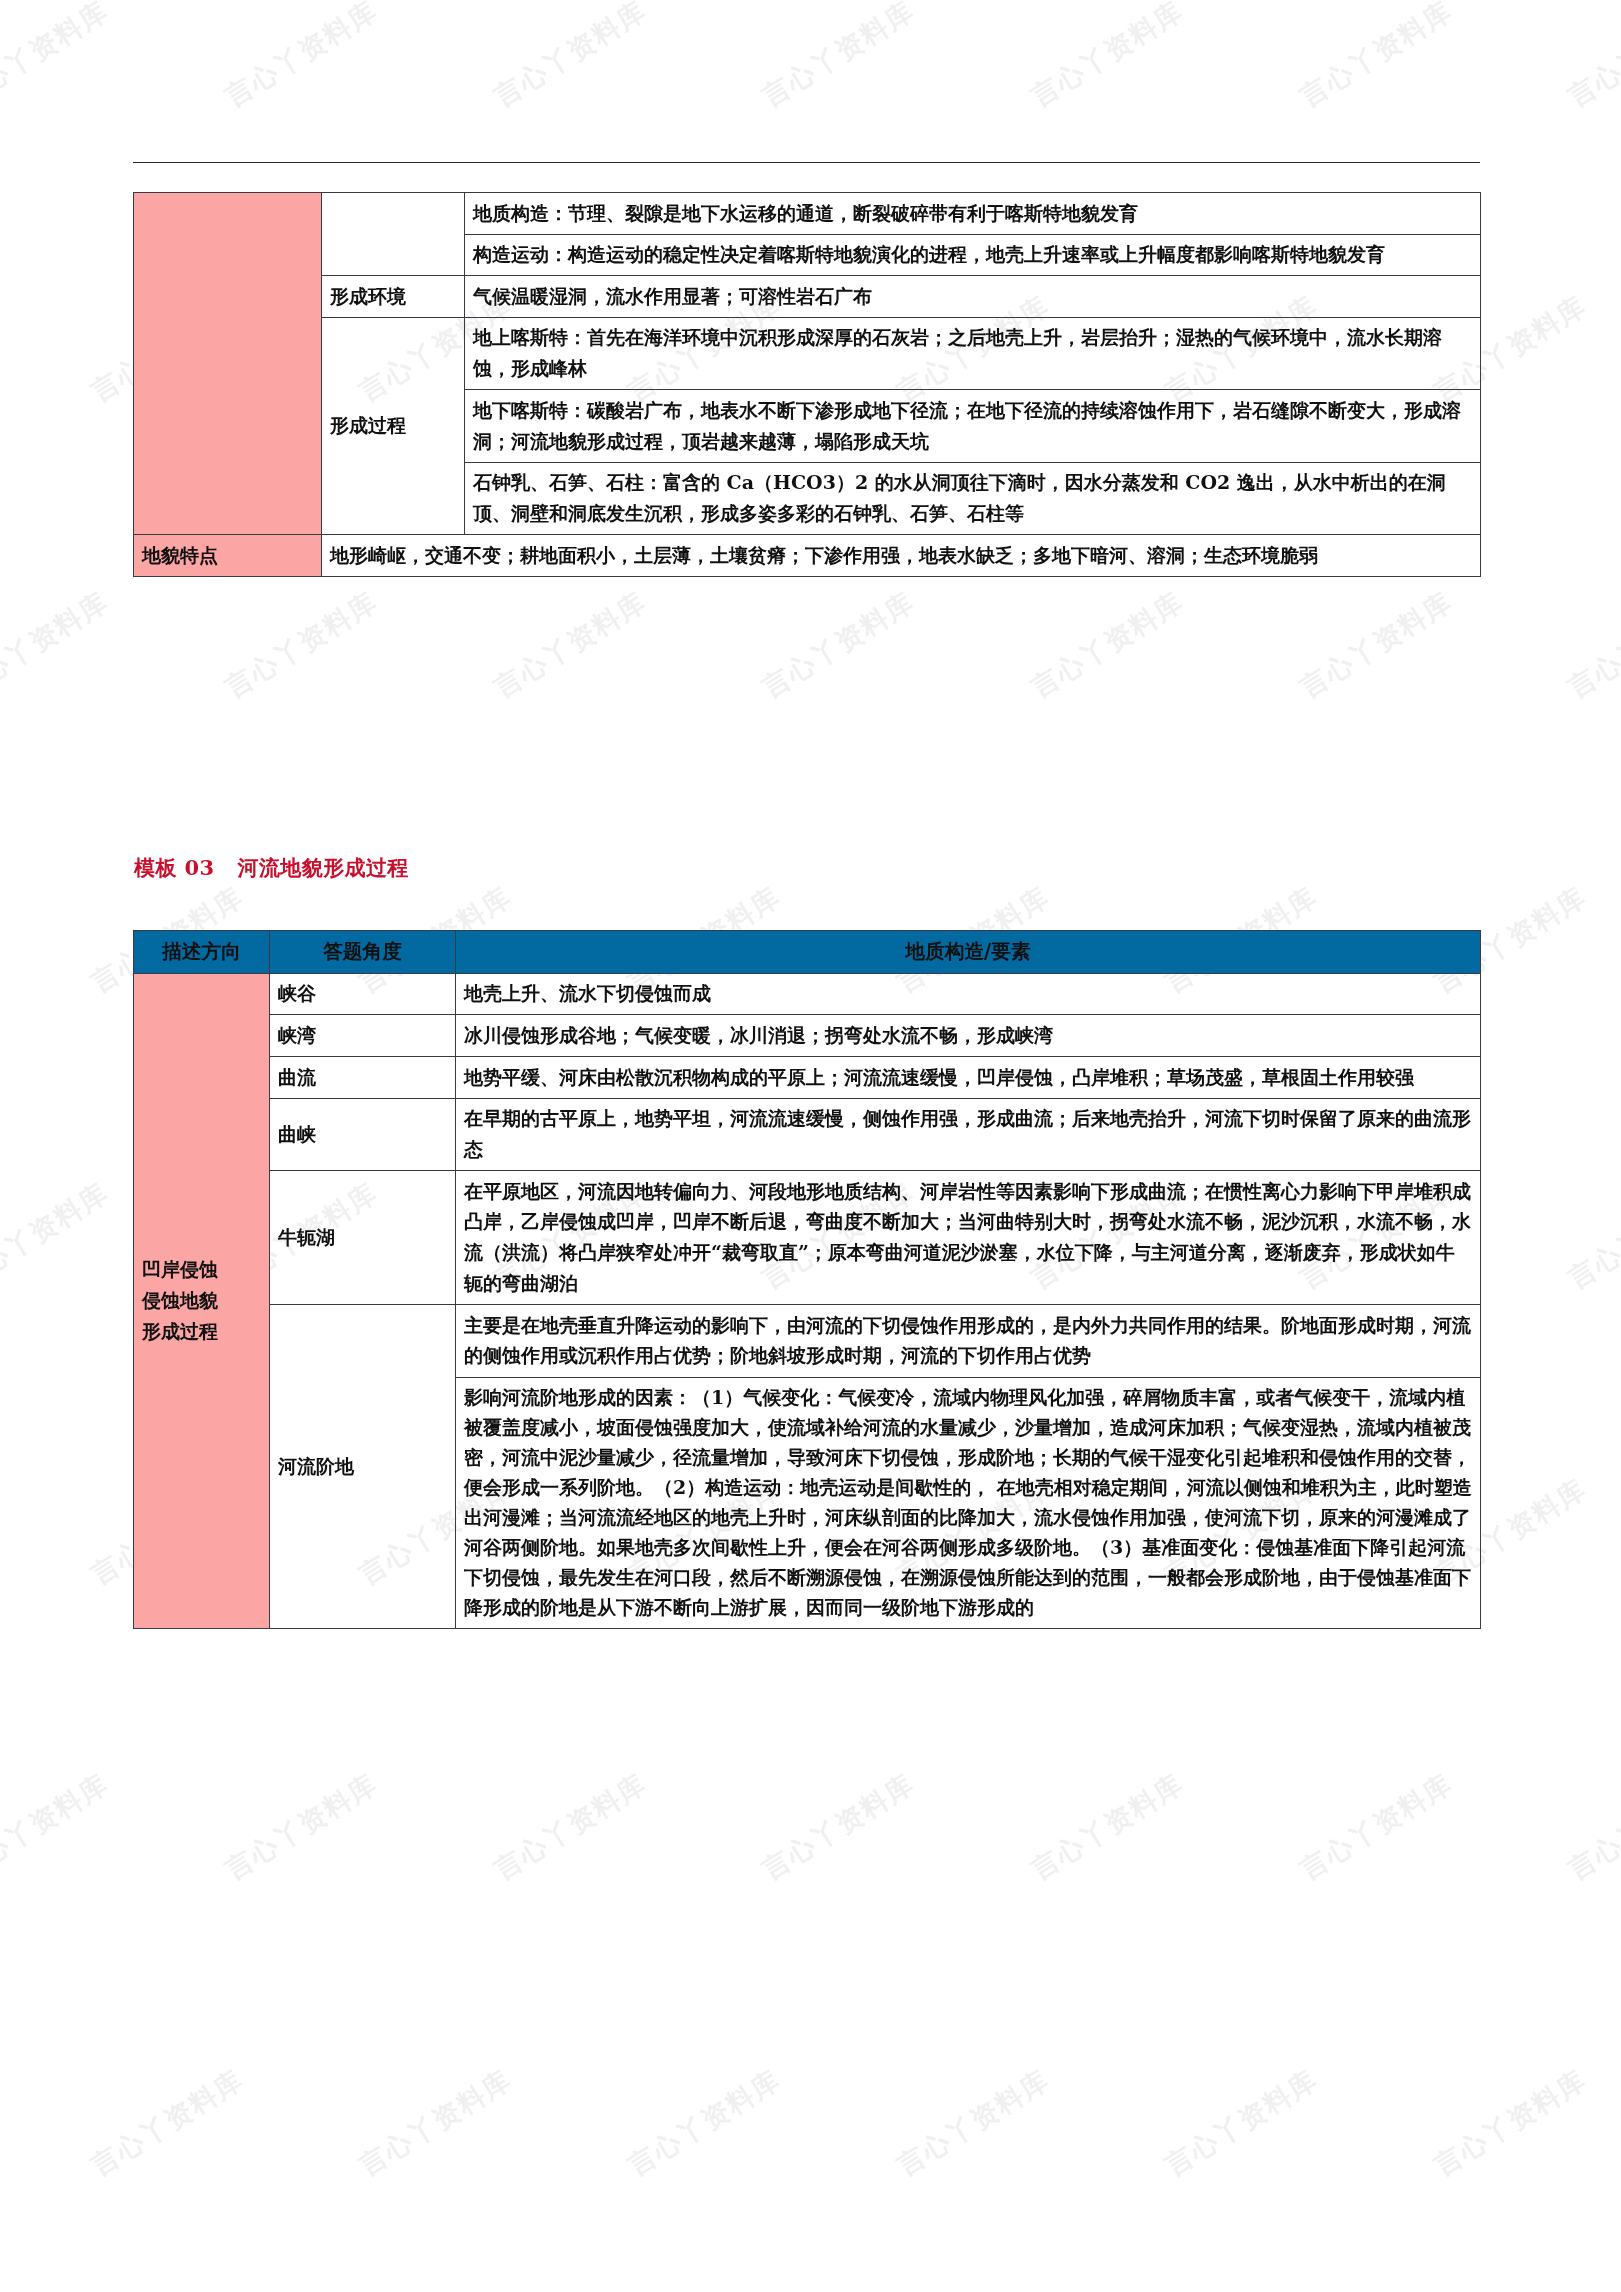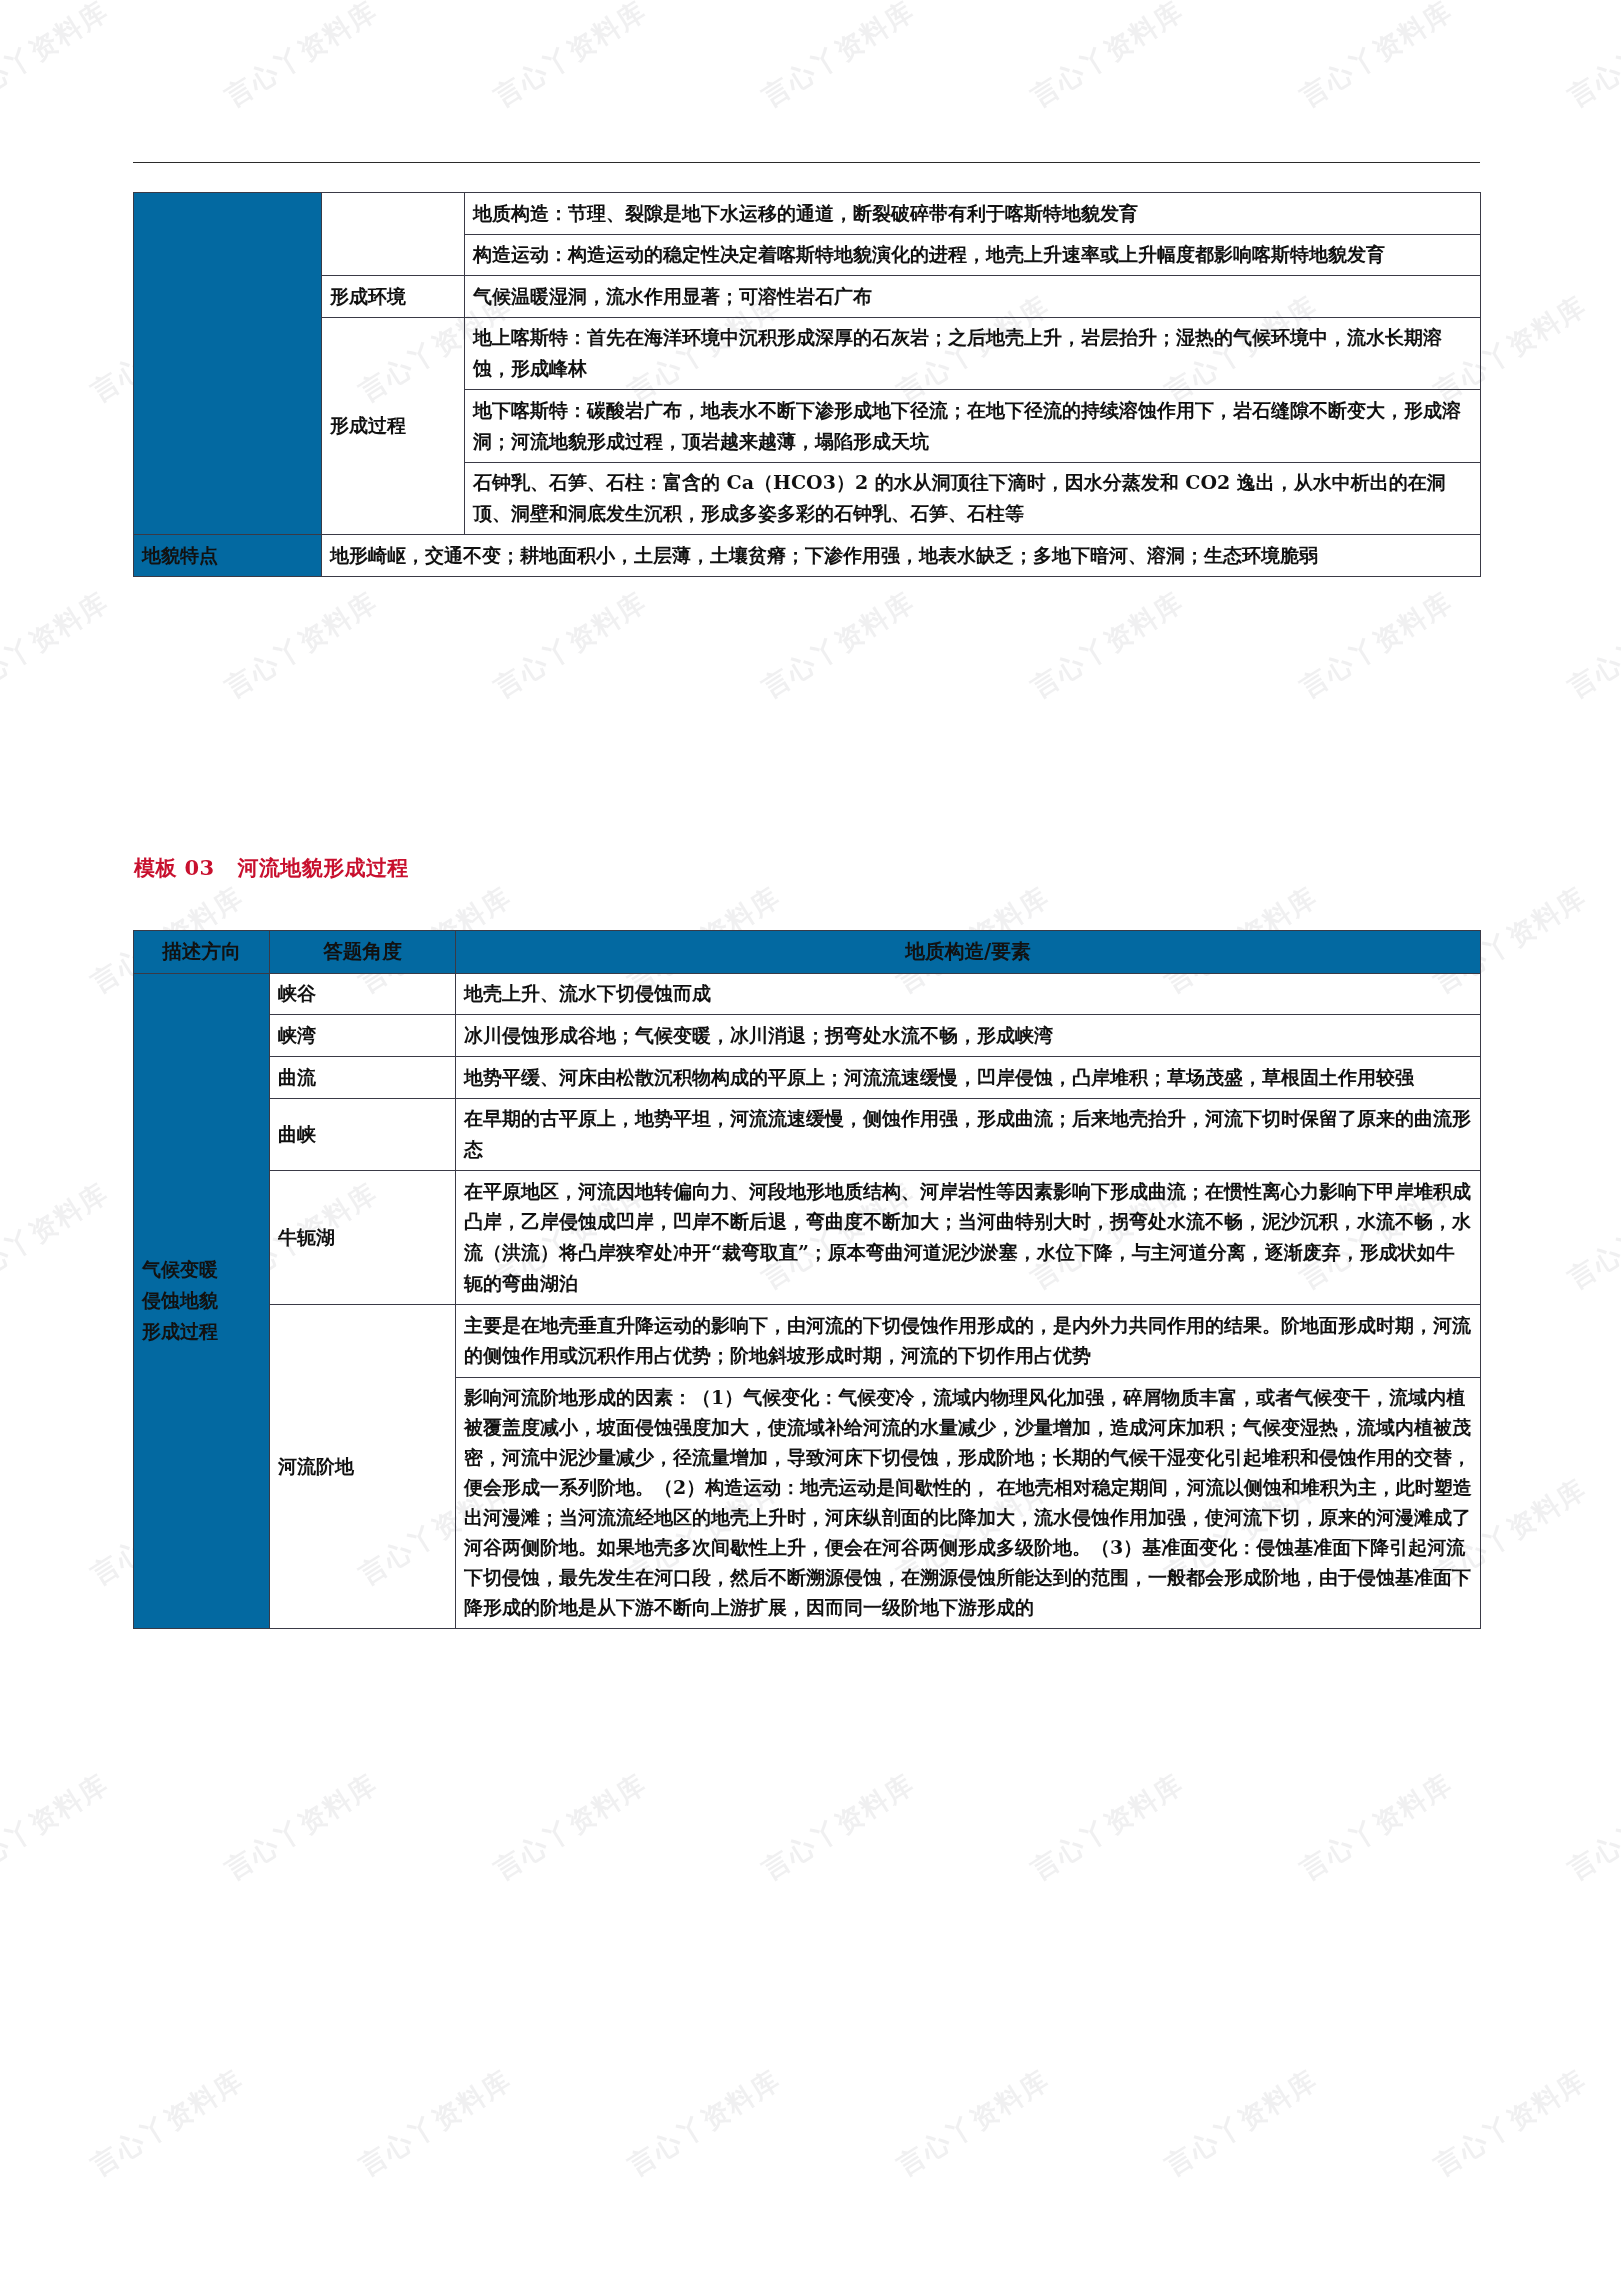--- a/index.html
+++ b/index.html
@@ -61,21 +61,21 @@
     color: #111;
   }
   table.doc-table td, table.doc-table th {
     border: 1.3px solid #3a3a46;
     padding: 4.5px 8px 5.4px 8px;
     vertical-align: middle;
     font-weight: bold;
     text-align: left;
   }
   .cell-fill {
-    background: #0369a1;
+    background: #fca5a5;
   }
   .cell-center {
     text-align: center;
   }
   .cell-bold {
     font-weight: bold;
   }
   .body-text {
     text-align: justify;
     text-justify: inter-ideograph;
@@ -247,21 +247,21 @@
     <thead>
       <tr>
         <th>描述方向</th>
         <th>答题角度</th>
         <th>地质构造/要素</th>
       </tr>
     </thead>
     <tbody>
       <tr>
         <td class="cell-fill cell-center cell-bold" rowspan="7" id="river-direction-cell">
-            <div>气候变暖</div>
+            <div>凹岸侵蚀</div>
             <div>侵蚀地貌</div>
             <div>形成过程</div>
           </td>
         <td class="cell-center cell-bold">峡谷</td>
         <td class="body-text">地壳上升、流水下切侵蚀而成</td>
       </tr>
       <tr>
         <td class="cell-center cell-bold">峡湾</td>
         <td class="body-text">冰川侵蚀形成谷地；气候变暖，冰川消退；拐弯处水流不畅，形成峡湾</td>
       </tr>

